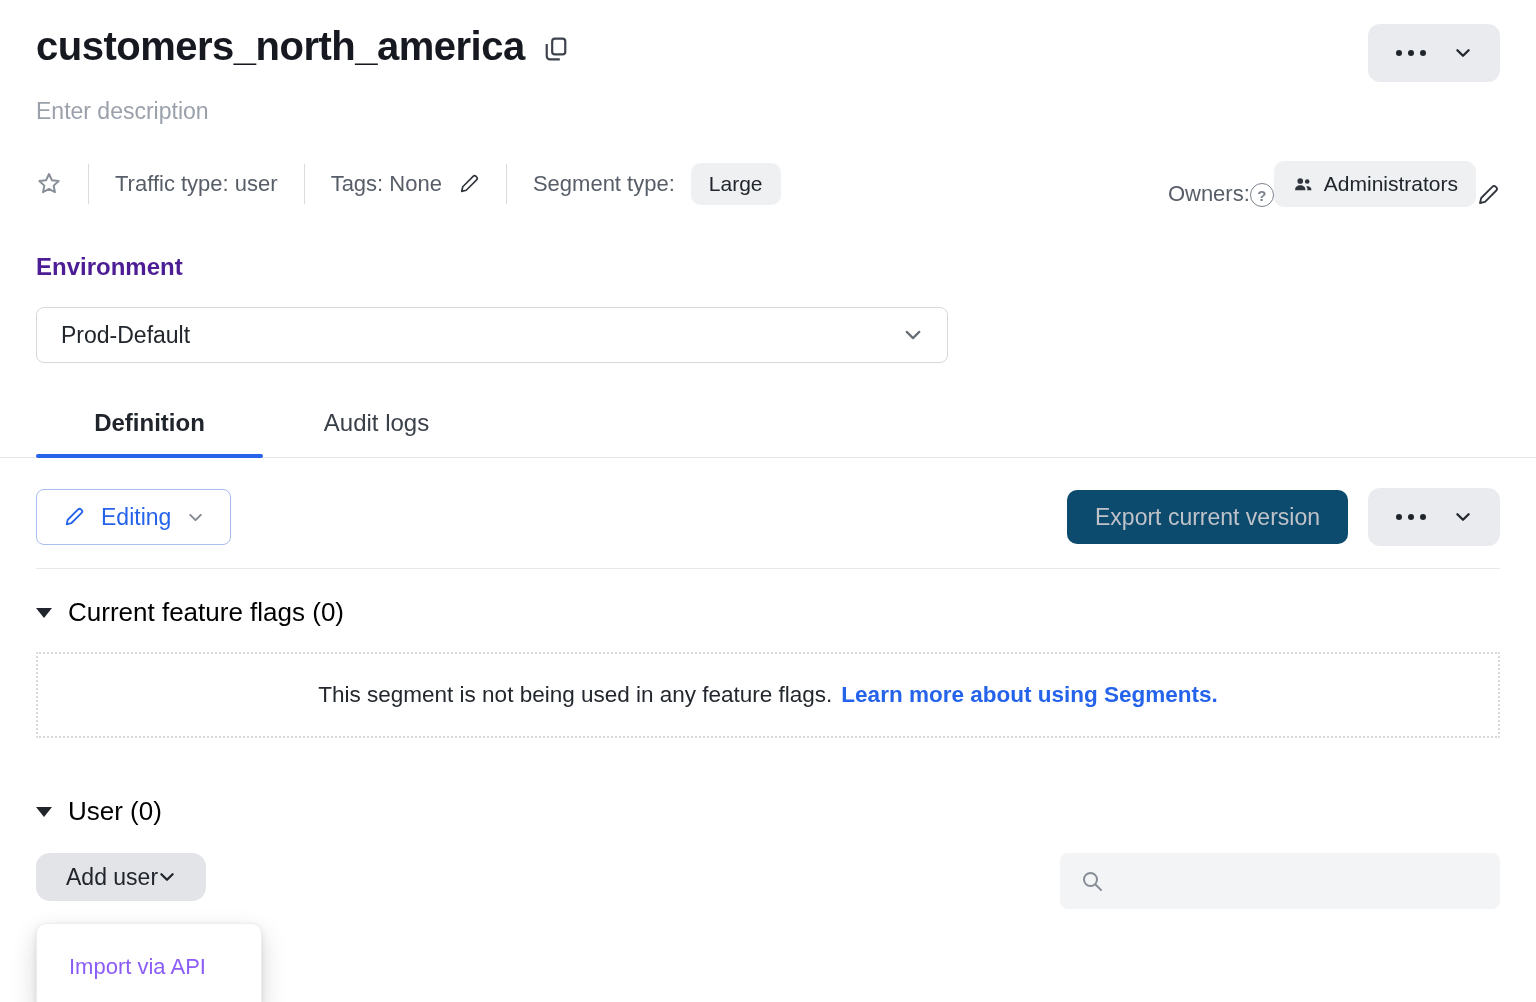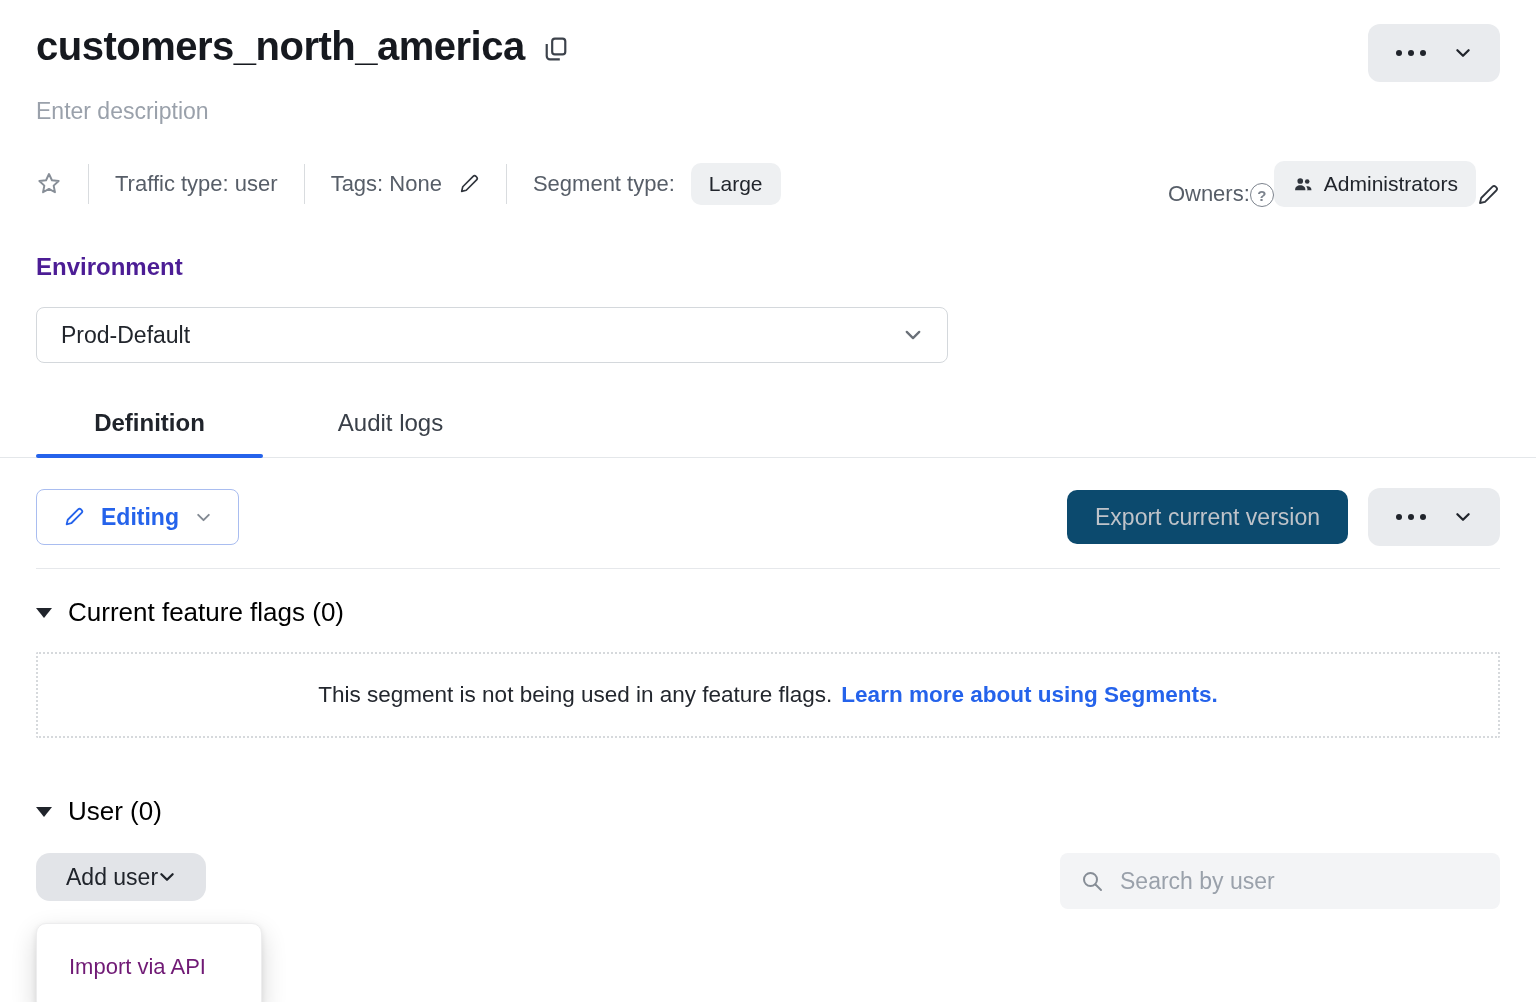--- a/index.html
+++ b/index.html
@@ -56,37 +56,37 @@
   .env-label { margin-top: 46px; font-size: 24px; font-weight: 700; color: #4c1d95; }
   .env-select {
     margin-top: 26px; width: 912px; height: 56px;
     border: 1px solid #d4d8dc; border-radius: 8px;
     display: flex; align-items: center; justify-content: space-between;
     padding: 0 24px; font-size: 23px; color: #21252c; cursor: pointer; background: #fff;
   }
   .env-select .chev { color: #6a7078; }
 
   
-  .tabs-wrap { margin: 46px -36px 0; padding: 0 36px; border-bottom: 1px solid #e4e7ea; display: flex; gap: 14px; }
+  .tabs-wrap { margin: 46px -36px 0; padding: 0 36px; border-bottom: 1px solid #e4e7ea; display: flex; }
   .tab {
     width: 227px; text-align: center; font-size: 24px; color: #3a4049;
     padding-bottom: 20px; cursor: pointer; position: relative;
   }
   .tab.active { font-weight: 700; color: #20242b; }
   .tab.active::after {
     content: ""; position: absolute; left: 0; right: 0; bottom: -1px;
     height: 4px; background: #2563eb; border-radius: 2px;
   }
 
   
   .toolbar { margin-top: 30px; display: flex; align-items: center; justify-content: space-between; }
   .editing-btn {
     display: flex; align-items: center; gap: 16px; height: 56px; padding: 0 26px;
     background: #fff; border: 1.5px solid #a9bdf0; border-radius: 8px;
-    color: #2563eb; font-size: 23px; font-weight: 700; cursor: pointer;
+    color: #2563eb; font-size: 23px; font-weight: 400; cursor: pointer;
     font-family: inherit;
   }
   .editing-btn .chev { color: #828992; }
   .toolbar-right { display: flex; align-items: center; gap: 20px; }
   .export-btn {
     height: 54px; padding: 0 28px; border: none; border-radius: 10px;
     background: #0c4a6e; color: #bfc3c9; font-size: 23px; font-weight: 500; cursor: default;
     font-family: inherit;
   }
 
@@ -117,21 +117,21 @@
     display: flex; align-items: center; height: 48px; padding: 0 30px;
     background: #e2e4e8; border: none; border-radius: 14px;
     font-size: 23px; color: #20242b; cursor: pointer; font-family: inherit;
   }
   .dropdown {
     position: absolute; top: 70px; left: 0; width: 226px;
     background: #fff; border: 1px solid #ededee; border-radius: 10px;
     box-shadow: 0 2px 6px rgba(0,0,0,0.08), 0 10px 26px rgba(0,0,0,0.16);
     padding: 8px 0; z-index: 5;
   }
-  .dropdown-item { padding: 22px 32px; font-size: 22px; color: #701a75; cursor: pointer; }
+  .dropdown-item { padding: 22px 32px; font-size: 22px; color: #8b5cf6; cursor: pointer; }
 
   .search-box {
     width: 440px; height: 56px; background: #f3f4f6; border-radius: 8px;
     display: flex; align-items: center; gap: 14px; padding: 0 20px;
   }
   .search-icon { color: #868d96; display: inline-flex; }
   .search-input {
     border: none; background: transparent; outline: none; width: 100%;
     font-size: 23px; color: #21252c; font-family: inherit;
   }
@@ -294,19 +294,18 @@
       <div class="dropdown-item">Import via API</div>
     </div>
 
     <div class="search-box">
       <span class="search-icon">
         <svg width="24" height="24" viewBox="0 0 24 24" fill="none" stroke="currentColor" stroke-width="2">
           <circle cx="10.5" cy="10.5" r="6.5"></circle>
           <path d="M15.5 15.5 21 21" stroke-linecap="round"></path>
         </svg>
       </span>
-      <input class="search-input" type="text" placeholder="Search by user" style="">
     </div>
   </div>
 
 </div>
 
 <div class="cutoff-el"></div>
 
 </body></html>

